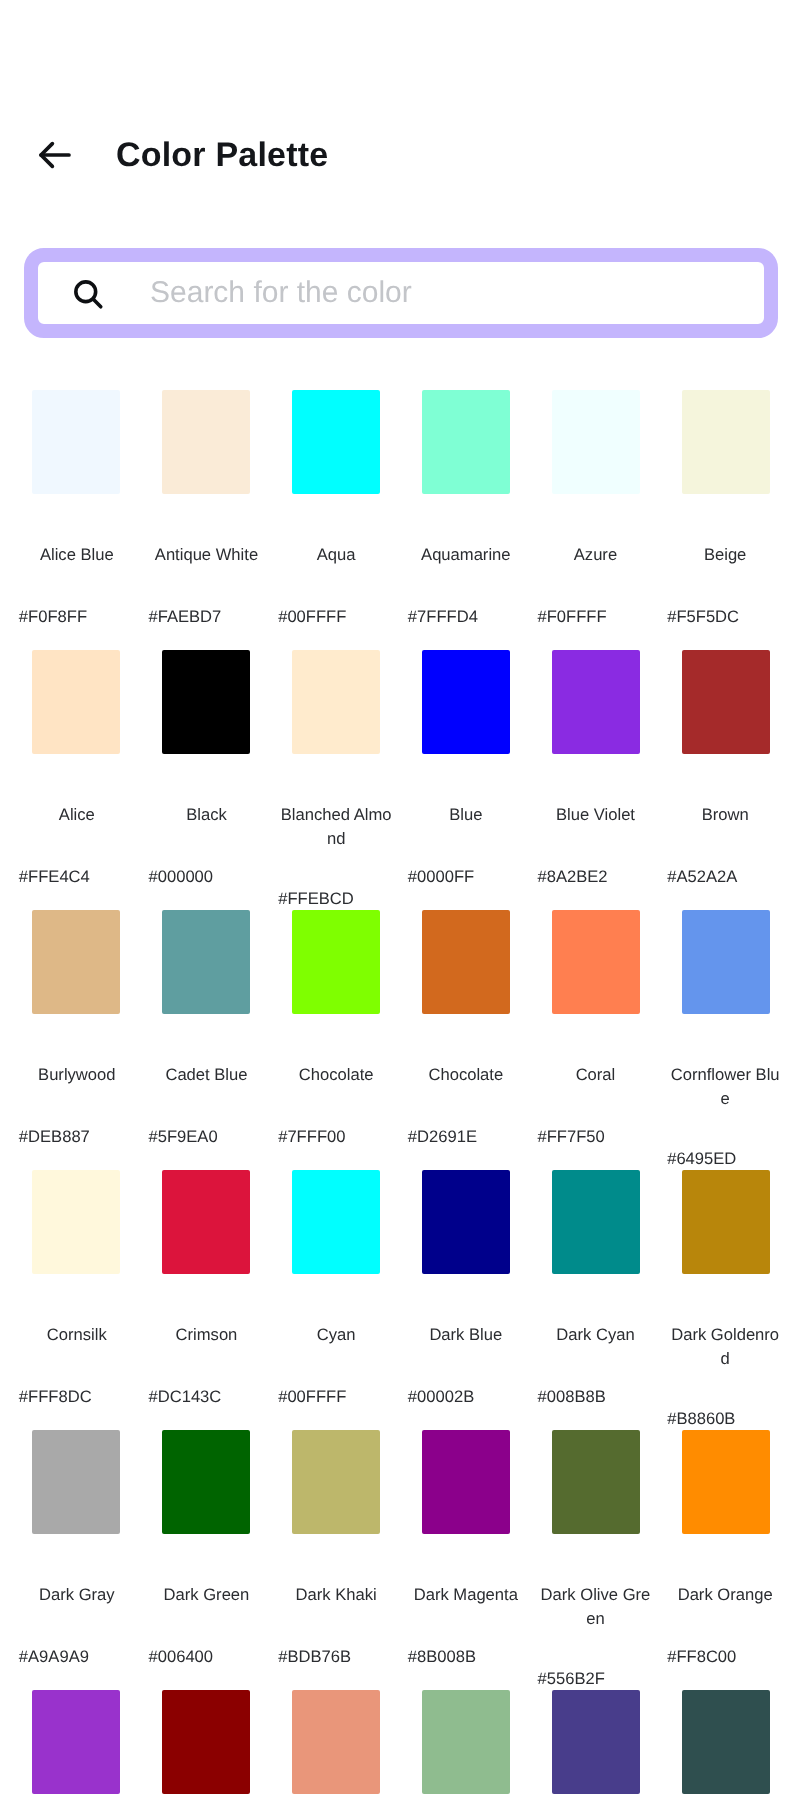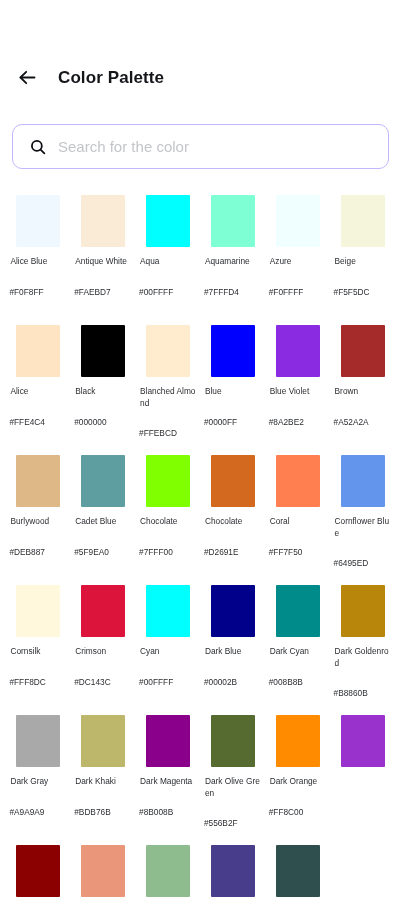--- a/index.html
+++ b/index.html
@@ -56,25 +56,26 @@
   }
 
   
   .search-wrap {
     position: absolute;
     left: 12px;
     top: 124px;
     width: 377px;
     height: 45px;
     box-sizing: border-box;
-    border: 1px solid #c4b5fd;
+    border: 7px solid #c4b5fd;
     border-radius: 10px;
     background: #ffffff;
     display: flex;
     align-items: center;
+    gap: 11px;
   }
   .search-icon {
     margin-left: 15px;
     width: 19px;
     height: 19px;
     display: flex;
     align-items: center;
     justify-content: center;
     flex: none;
   }
@@ -117,22 +118,23 @@
     box-sizing: border-box;
     padding-top: 9px;
   }
   .swatch {
     width: 44px;
     height: 52px;
     border-radius: 1px;
     flex: none;
   }
   .cell-label {
-    margin-top: 9px;
+    margin-top: 25px;
     width: 56px;
+    text-align: center;
     font-size: 8.3px;
     line-height: 11.5px;
     color: #2b2d31;
     word-break: break-all;
     overflow-wrap: anywhere;
   }
   .cell-hex {
     margin-top: 19px;
     width: 58px;
     text-align: left;
@@ -289,20 +291,25 @@
         <div class="swatch" style="background: rgb(184, 134, 11);"></div>
         <div class="cell-label">Dark Goldenrod</div>
         <div class="cell-hex">#B8860B</div>
       </div>
       <div class="cell">
         <div class="swatch" style="background: rgb(169, 169, 169);"></div>
         <div class="cell-label">Dark Gray</div>
         <div class="cell-hex">#A9A9A9</div>
       </div>
       <div class="cell">
+        <div class="swatch" style="background: rgb(0, 100, 0);"></div>
+        <div class="cell-label">Dark Green</div>
+        <div class="cell-hex">#006400</div>
+      </div>
+      <div class="cell">
         <div class="swatch" style="background: rgb(189, 183, 107);"></div>
         <div class="cell-label">Dark Khaki</div>
         <div class="cell-hex">#BDB76B</div>
       </div>
       <div class="cell">
         <div class="swatch" style="background: rgb(139, 0, 139);"></div>
         <div class="cell-label">Dark Magenta</div>
         <div class="cell-hex">#8B008B</div>
       </div>
       <div class="cell">

